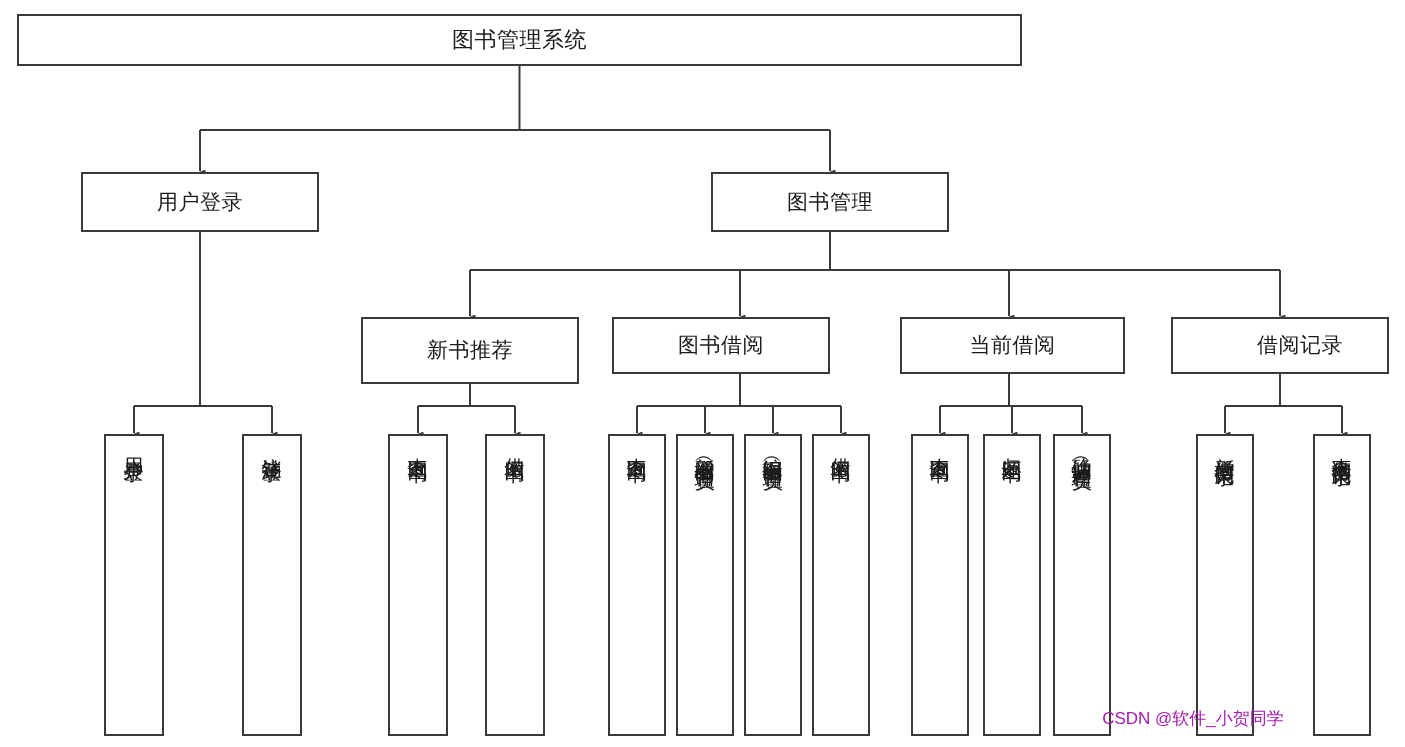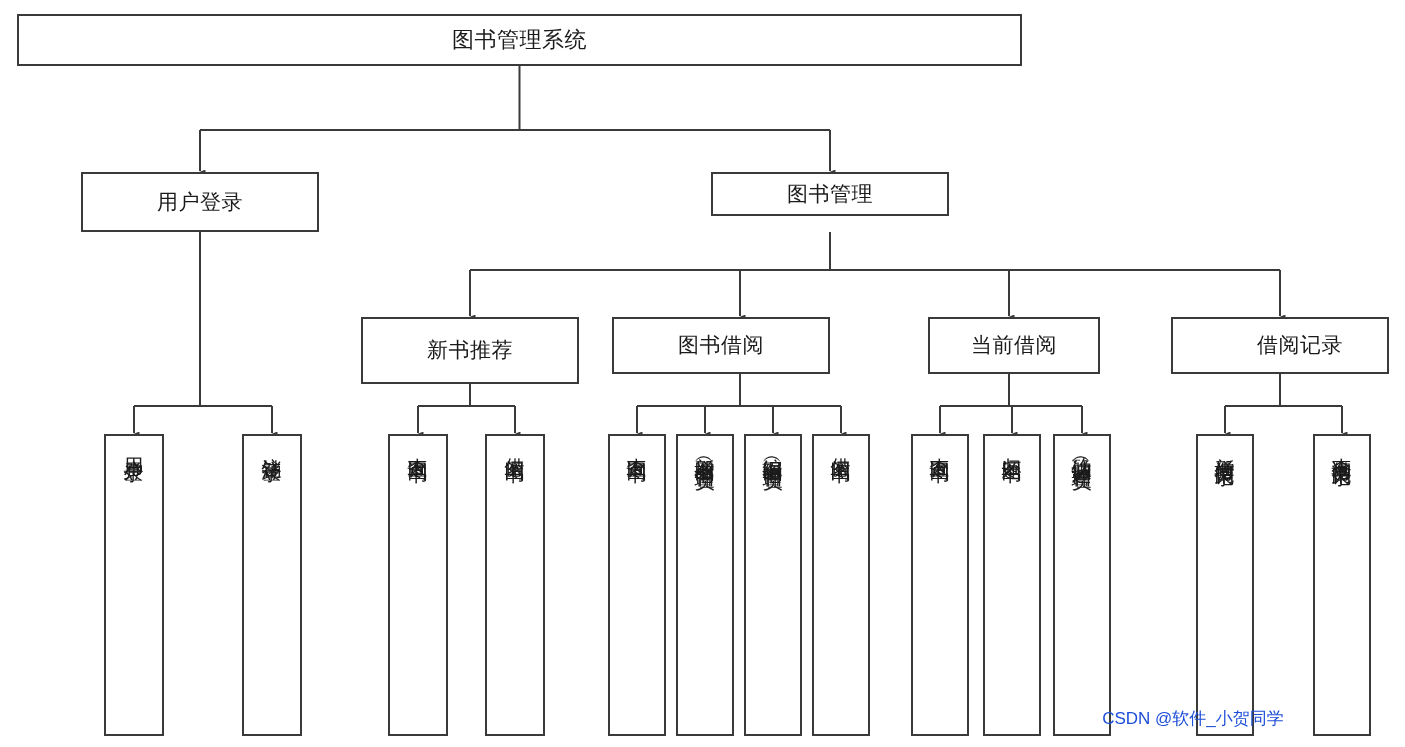--- a/index.html
+++ b/index.html
@@ -117,30 +117,30 @@
         <line x1="1342" y1="406" x2="1342" y2="433" stroke="#3a3a3a" stroke-width="2" marker-end="url(#arrowhead)"></line>
       </g>
   </svg>
   <div id="node-layer">
       <div class="node-box node-h node-root" style="left: 17px; top: 14px; width: 1005px; height: 52px;">
         <span class="node-label">图书管理系统</span>
       </div>
       <div class="node-box node-h" style="left: 81px; top: 172px; width: 238px; height: 60px;">
         <span class="node-label">用户登录</span>
       </div>
-      <div class="node-box node-h" style="left: 711px; top: 172px; width: 238px; height: 44px;">
+      <div class="node-box node-h" style="left: 711px; top: 172px; width: 238px; height: 60px;">
         <span class="node-label">图书管理</span>
       </div>
       <div class="node-box node-h" style="left: 361px; top: 317px; width: 218px; height: 67px;">
         <span class="node-label">新书推荐</span>
       </div>
       <div class="node-box node-h" style="left: 612px; top: 317px; width: 218px; height: 57px;">
         <span class="node-label">图书借阅</span>
       </div>
-      <div class="node-box node-h" style="left: 900px; top: 317px; width: 172px; height: 57px; margin-left: 28px;">
+      <div class="node-box node-h" style="left: 900px; top: 317px; width: 225px; height: 57px;">
         <span class="node-label">当前借阅</span>
       </div>
       <div class="node-box node-h" style="left: 1171px; top: 317px; width: 218px; height: 57px; padding-left: 40px;">
         <span class="node-label">借阅记录</span>
       </div>
       <div class="node-box node-v" style="left: 104px; top: 434px; width: 60px; height: 302px;">
         <span class="node-label">用户登录</span>
       </div>
       <div class="node-box node-v" style="left: 242px; top: 434px; width: 60px; height: 302px;">
         <span class="node-label">注销登录</span>
@@ -172,14 +172,14 @@
       <div class="node-box node-v" style="left: 1053px; top: 434px; width: 58px; height: 302px;">
         <span class="node-label">确认归还（管理员）</span>
       </div>
       <div class="node-box node-v" style="left: 1196px; top: 434px; width: 58px; height: 302px;">
         <span class="node-label">新增借阅记录</span>
       </div>
       <div class="node-box node-v" style="left: 1313px; top: 434px; width: 58px; height: 302px;">
         <span class="node-label">查询借阅记录</span>
       </div>
     </div>
-  <div class="watermark" style="left: 1193px; top: 718px; color: #1d4ed8; transform: translate(-50%, -50%);">CSDN @软件_小贺同学</div>
+  <div class="watermark" style="left: 1193px; top: 718px; color: #a21caf; transform: translate(-50%, -50%);">CSDN @软件_小贺同学</div>
 </div>
 
 </body></html>

